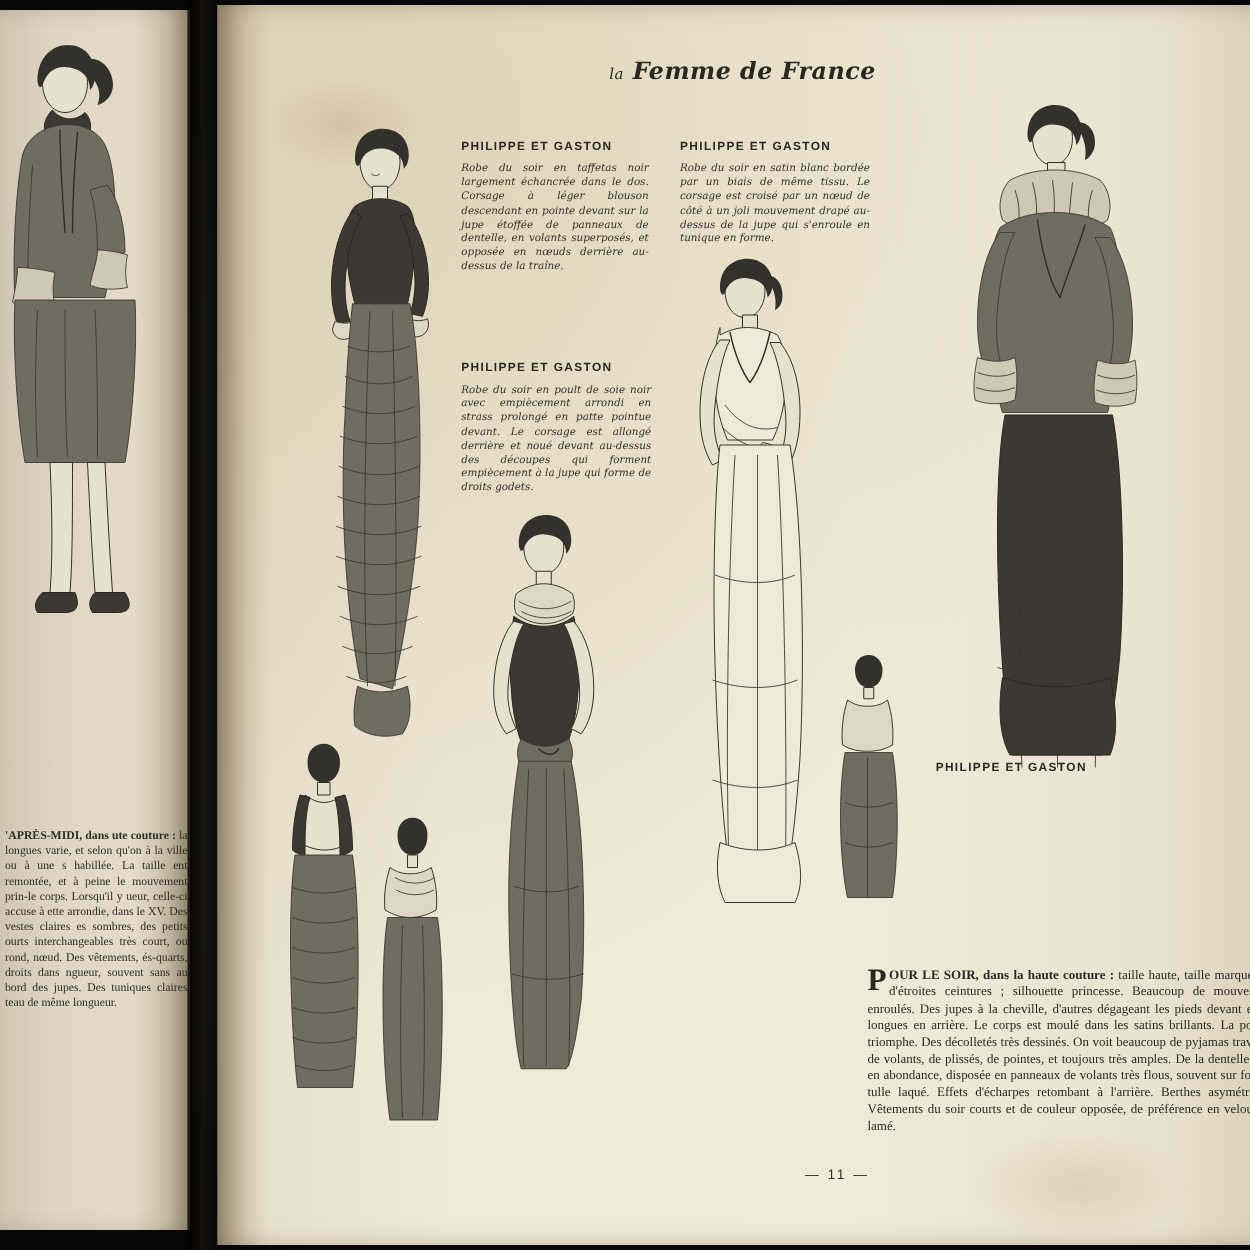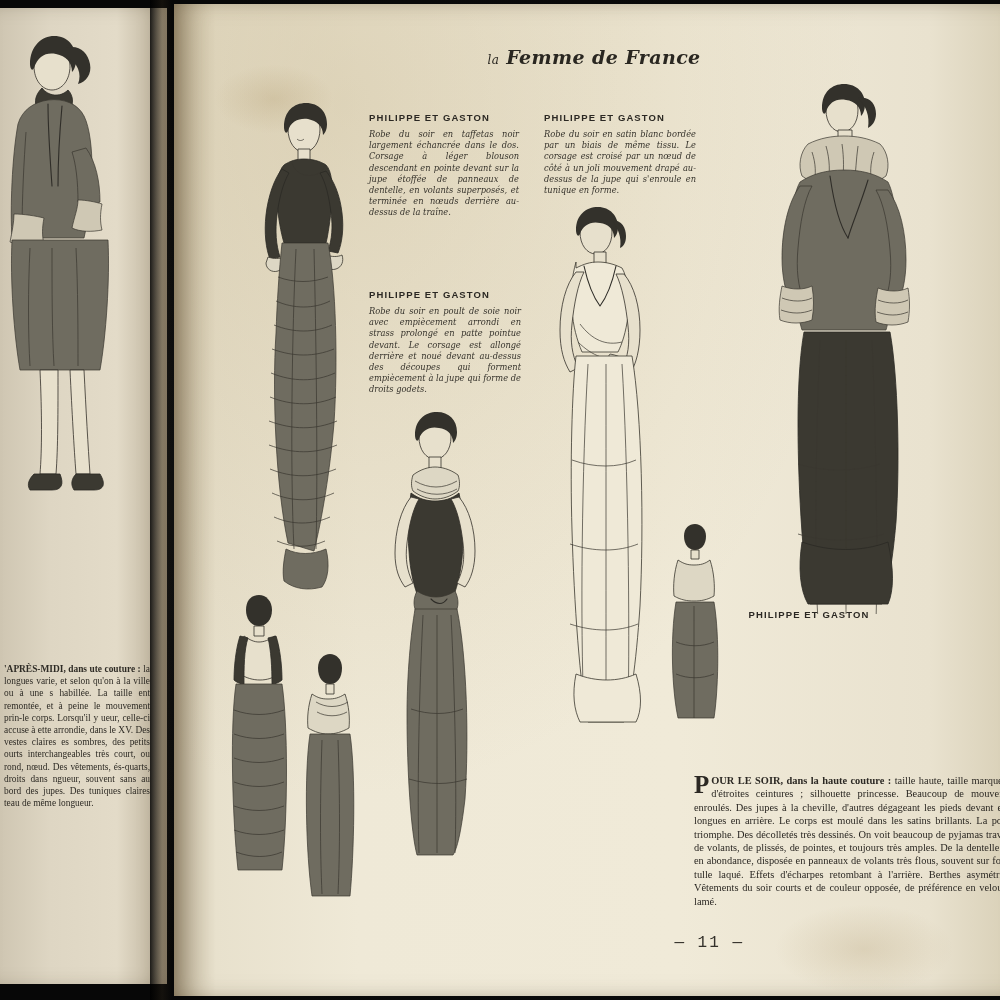--- a/index.html
+++ b/index.html
@@ -13,21 +13,20 @@
   
   .backdrop{position:absolute;inset:0;background:
      radial-gradient(ellipse at 50% 50%, #1a1a1a 0%, #070707 80%);}
 
   
   .leftpage{
     position:absolute;left:0;top:8px;width:152px;height:976px;
     background:linear-gradient(90deg,#cfc6b2 0%, #ded6c3 30%, #e3dbc8 70%, #b9ae97 100%);
     box-shadow:inset -14px 0 22px -10px rgba(60,45,25,.55);
     overflow:hidden;
-    padding-left:15px;
   }
   
   .rightpage{
     position:absolute;left:158px;top:4px;width:840px;height:992px;
     background:
       radial-gradient(ellipse at 20% 10%, rgba(190,172,130,.35) 0%, rgba(190,172,130,0) 55%),
       linear-gradient(90deg,#c4b99f 0%, #e8e1cd 5%, #efe9d7 22%, #f0ead8 60%, #e9e2cf 90%, #d8cfb6 100%);
     box-shadow:inset 18px 0 30px -14px rgba(70,52,28,.65), inset -6px 0 18px -10px rgba(70,52,28,.35);
     overflow:hidden;
     margin-left:16px;
@@ -62,22 +61,22 @@
     position:absolute;left:520px;top:770px;width:330px;
     font-family:"Liberation Serif", serif;
     font-size:10.4px;line-height:13.4px;color:#2b2823;text-align:justify;
   }
   .article .lead{font-weight:700;}
   .article .drop{
     float:left;font-size:25px;line-height:19px;font-weight:700;
     padding:1px 2px 0 0;
   }
   .folio{
-    position:absolute;left:470px;top:930px;width:100px;text-align:right;
-    font-family:Liberation Mono, monospace;font-size:16px;color:#33302a;letter-spacing:2px;
+    position:absolute;left:470px;top:930px;width:100px;text-align:left;
+    font-family:Liberation Sans, sans-serif;font-size:11px;color:#33302a;letter-spacing:2px;
   }
 
   
   .lcol{
     position:absolute;font-family:"Liberation Serif", serif;
     font-size:9.4px;line-height:12.2px;color:#2e2b25;text-align:justify;
   }
   .lhead{font-weight:700;}
 
   
@@ -147,21 +146,21 @@
     <div class="foxing" style="left:40px;top:60px;width:120px;height:70px;background:radial-gradient(ellipse,rgba(160,132,80,.20),rgba(160,132,80,0) 70%);"></div>
     <div class="foxing" style="left:600px;top:900px;width:180px;height:90px;background:radial-gradient(ellipse,rgba(150,122,70,.18),rgba(150,122,70,0) 70%);"></div>
 
     <div class="masthead">
       <span class="small">la</span>
       <span>Femme de France</span>
     </div>
 
     <div class="blockcol" style="left:195px;top:108px;width:150px;">
       <div class="credit">PHILIPPE ET GASTON</div>
-      <div class="caption" style="margin-top:6px;">Robe du soir en taffetas noir largement échancrée dans le dos. Corsage à léger blouson descendant en pointe devant sur la jupe étoffée de panneaux de dentelle, en volants superposés, et terminée en nœuds derrière au-dessus de la traîne.</div>
+      <div class="caption" style="margin-top:6px;">Robe du soir en taffetas noir largement échancrée dans le dos. Corsage à léger blouson descendant en pointe devant sur la jupe étoffée de panneaux de dentelle, en volants superposés, et opposée en nœuds derrière au-dessus de la traîne.</div>
     </div>
 
     <div class="blockcol" style="left:370px;top:108px;width:152px;">
       <div class="credit">PHILIPPE ET GASTON</div>
       <div class="caption" style="margin-top:6px;">Robe du soir en satin blanc bordée par un biais de même tissu. Le corsage est croisé par un nœud de côté à un joli mouvement drapé au-dessus de la jupe qui s'enroule en tunique en forme.</div>
     </div>
 
     <div class="blockcol" style="left:195px;top:285px;width:152px;">
       <div class="credit">PHILIPPE ET GASTON</div>
       <div class="caption" style="margin-top:6px;">Robe du soir en poult de soie noir avec empiècement arrondi en strass prolongé en patte pointue devant. Le corsage est allongé derrière et noué devant au-dessus des découpes qui forment empiècement à la jupe qui forme de droits godets.</div>

